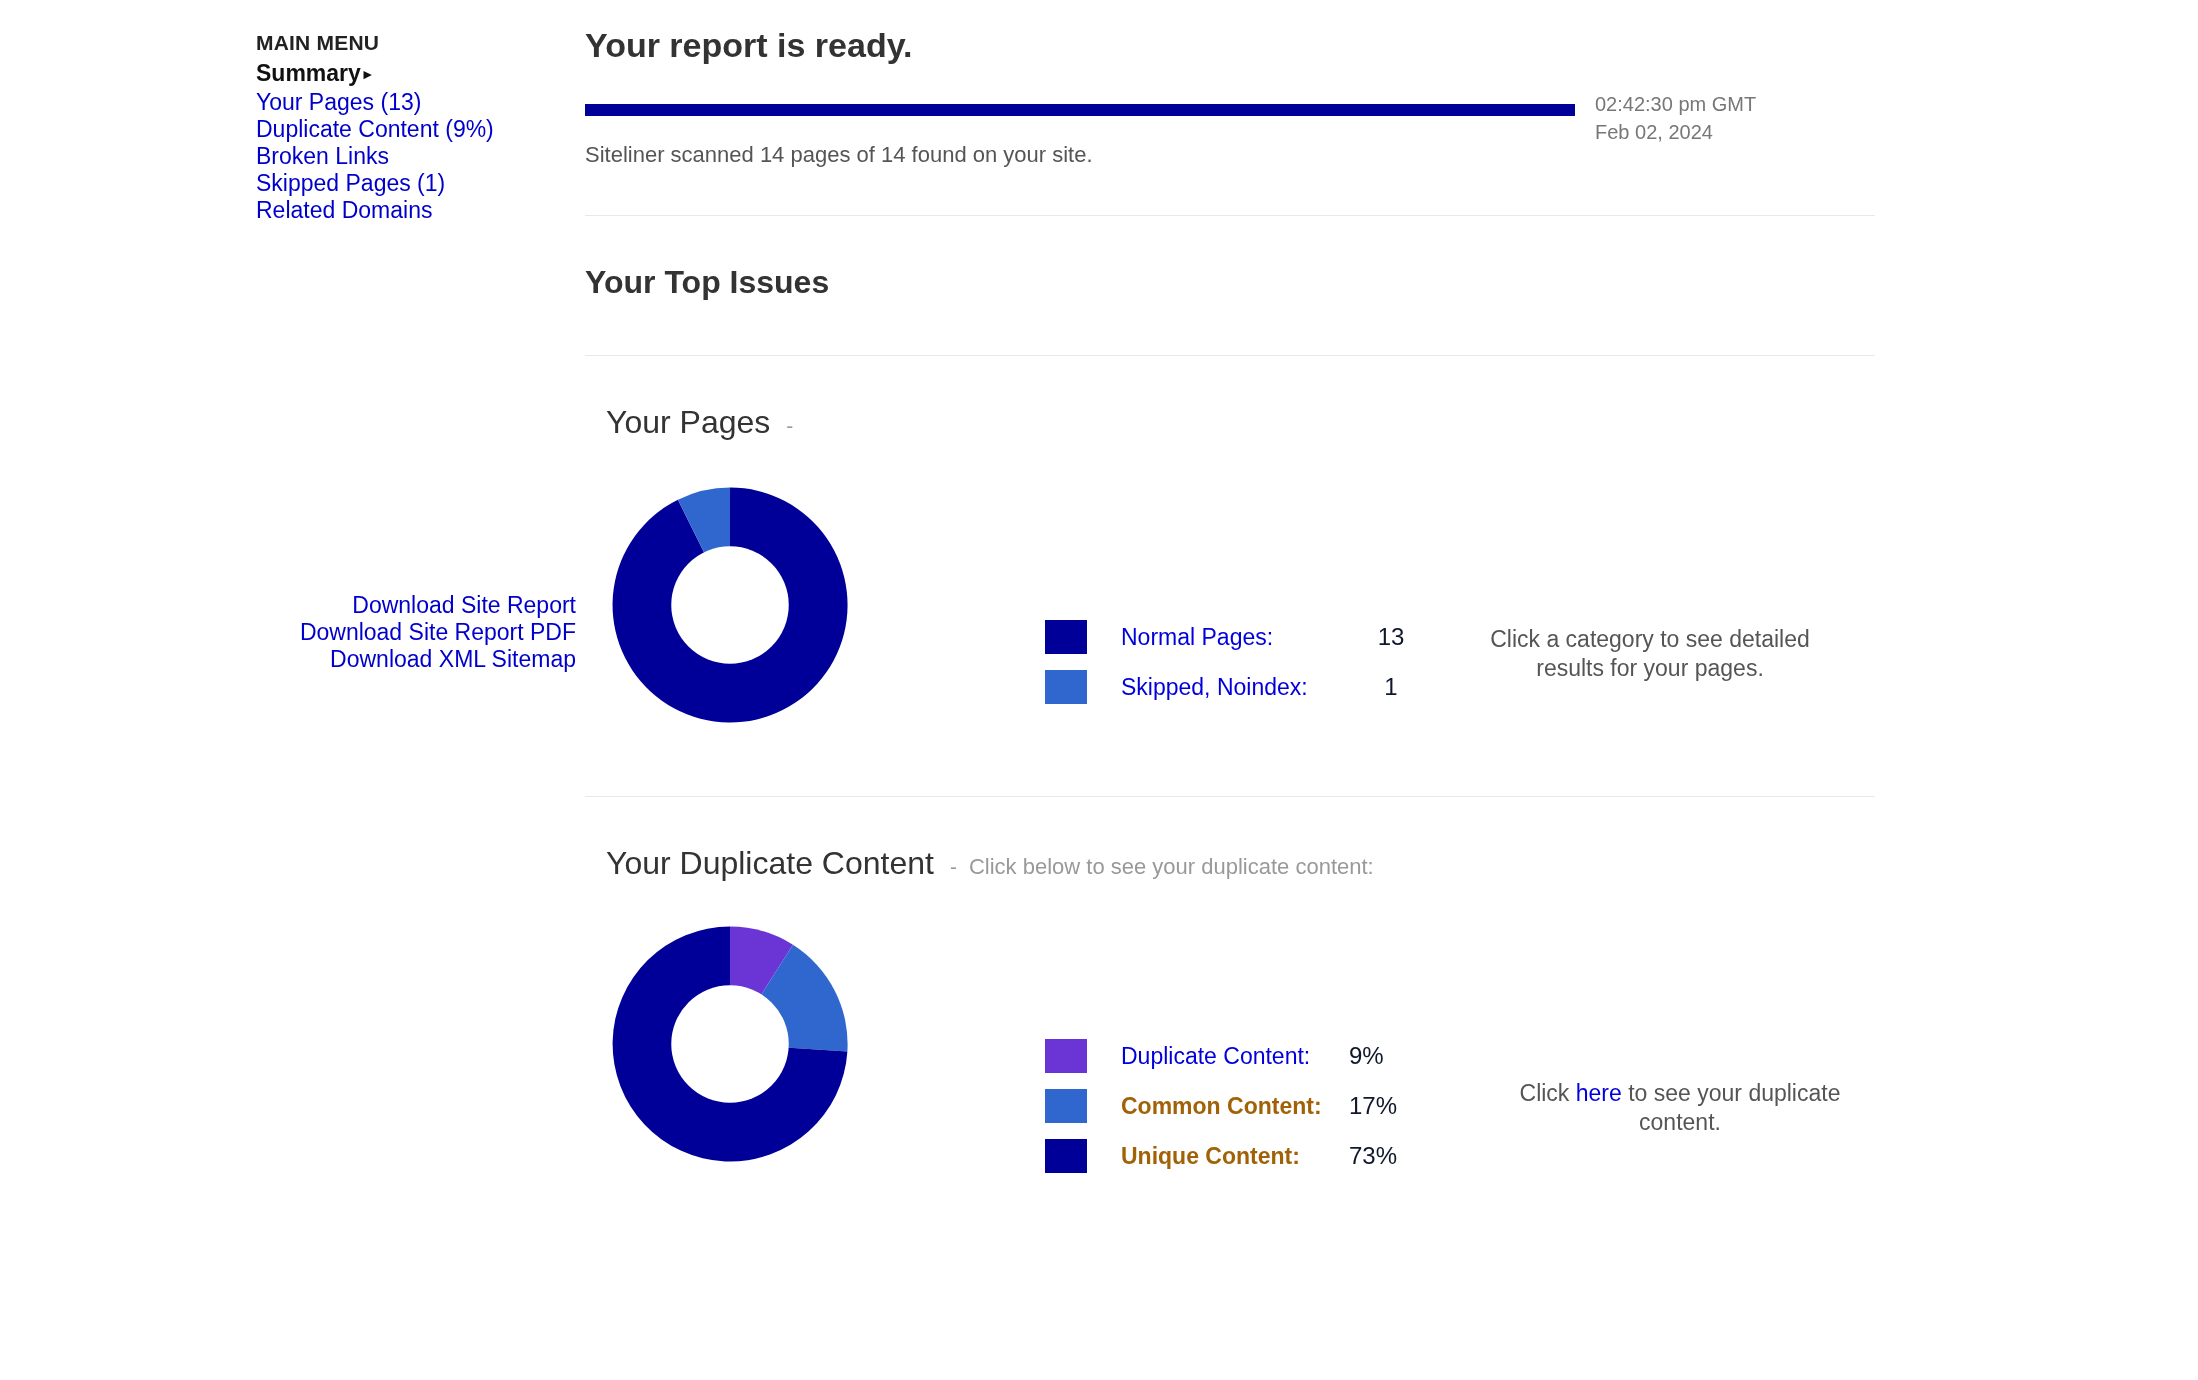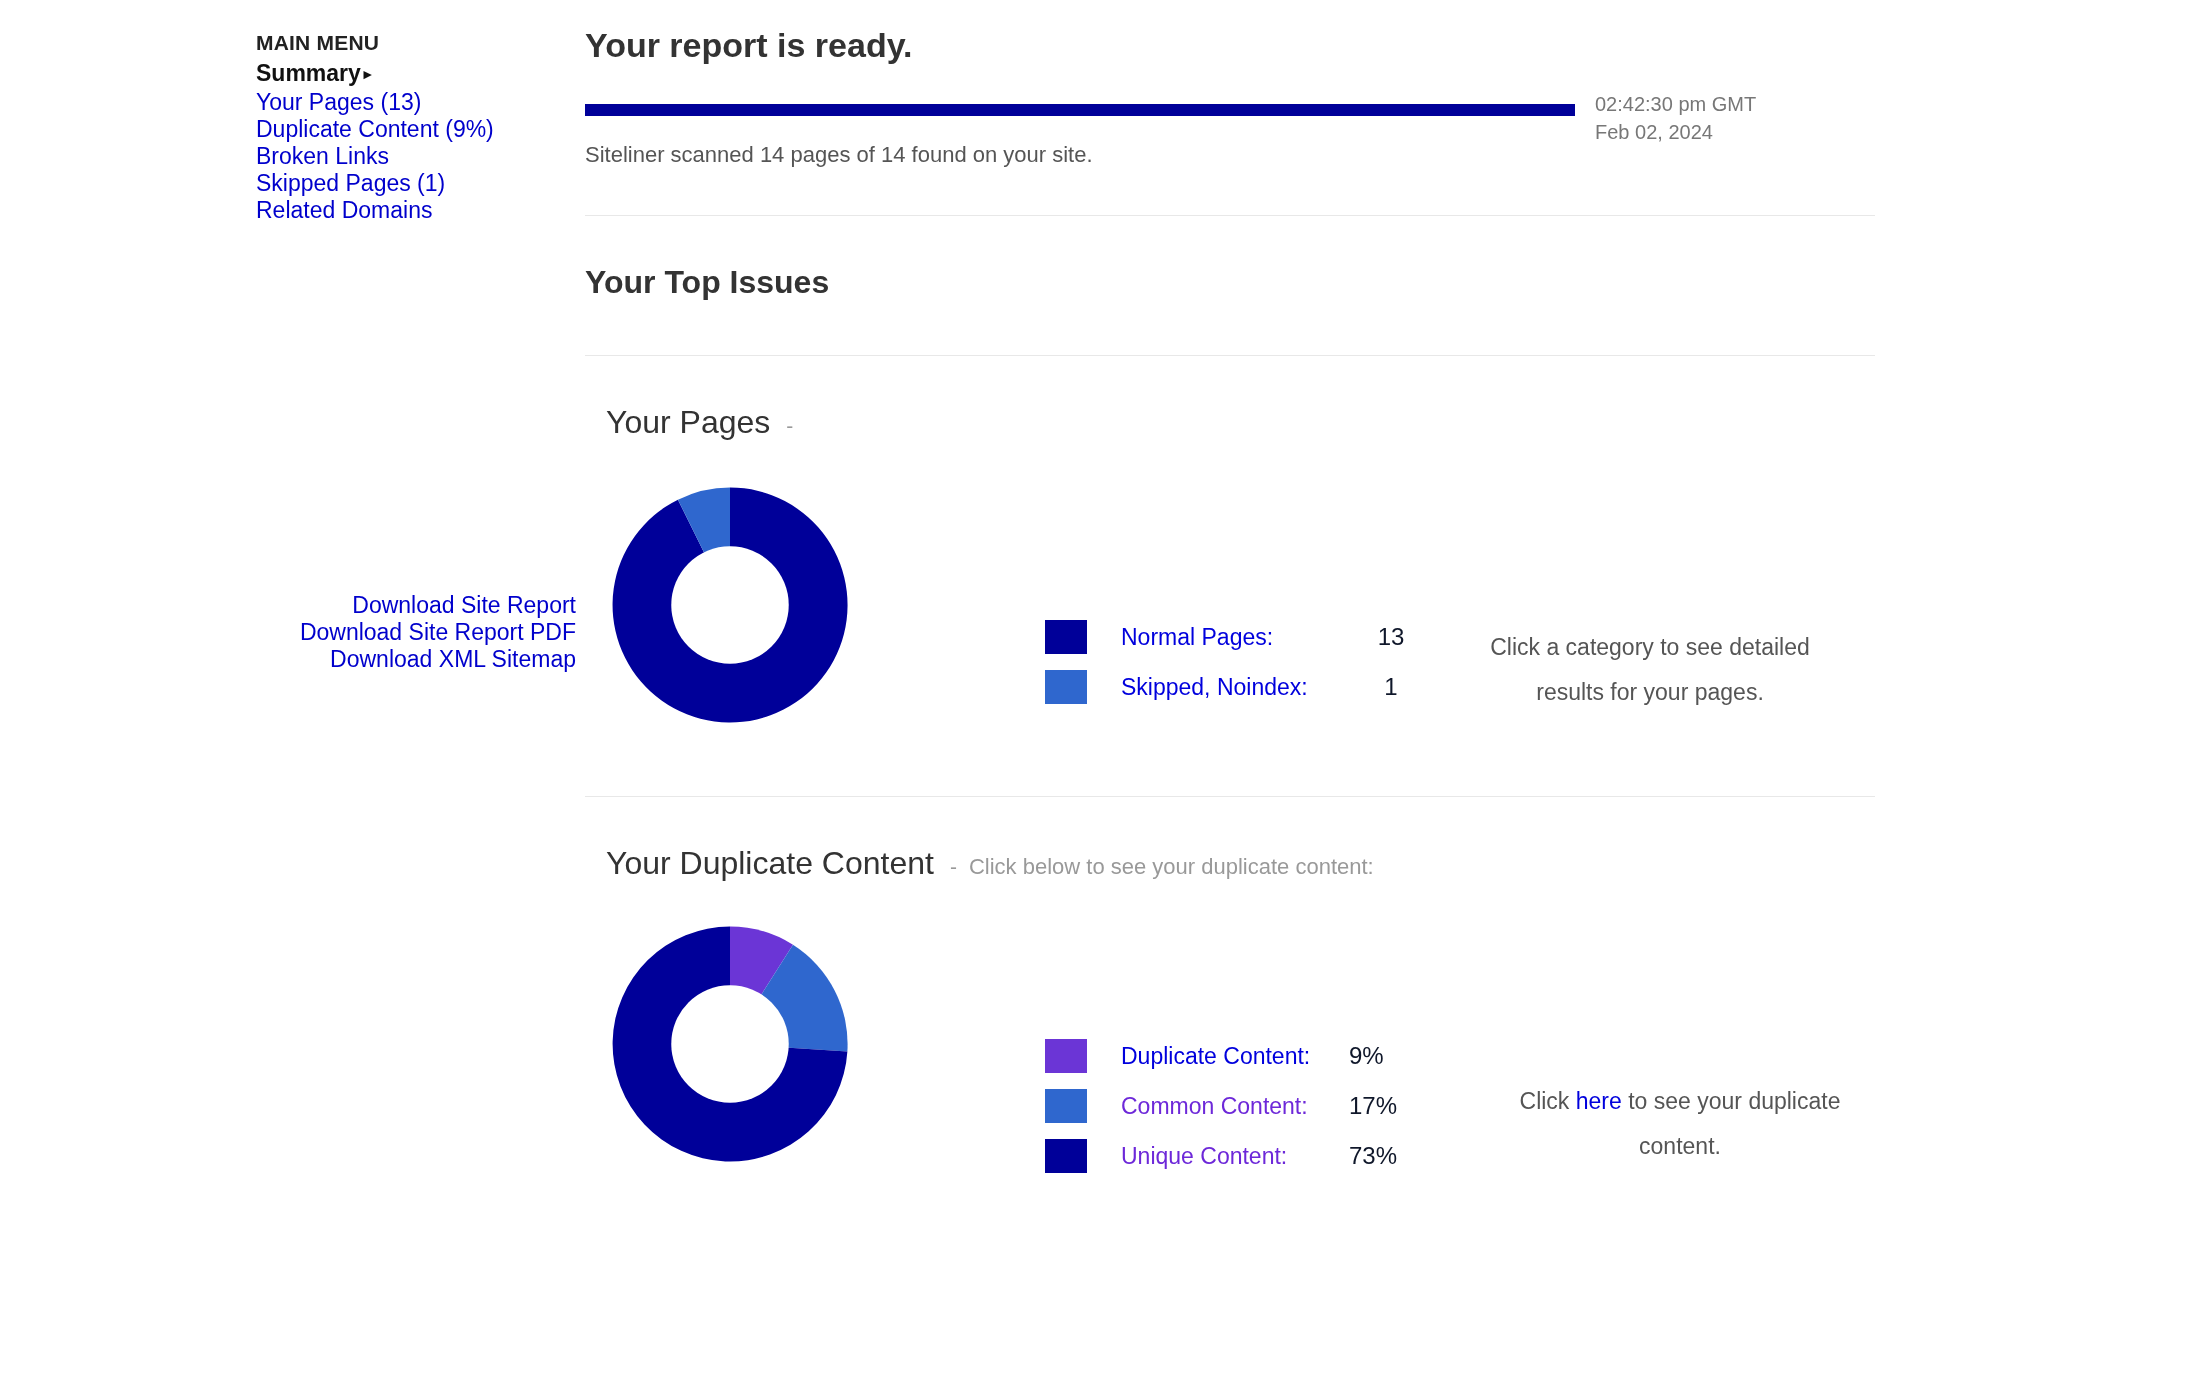--- a/index.html
+++ b/index.html
@@ -178,40 +178,40 @@
     width: 42px;
     height: 34px;
     flex: 0 0 42px;
   }
   .legend-label {
     font-size: 23px;
     margin-left: 34px;
     white-space: nowrap;
   }
   .legend-label.link { color: #0000dd; }
-  .legend-label.plain { color: #6d28d9; }
+  .legend-label.plain { color: #a16207; font-weight: bold; }
   .legend-value {
     font-size: 24px;
     color: #0f172a;
     text-align: left;
     white-space: nowrap;
   }
 
   .legend.pages .legend-label { width: 230px; margin-left: 34px; }
   .legend.pages .legend-value { width: 80px; text-align: center; }
   .legend.dup   .legend-label { width: 228px; margin-left: 34px; }
   .legend.dup   .legend-value { width: 90px; text-align: left; }
 
   .hint {
     position: absolute;
     width: 390px;
     font-size: 23px;
     color: #555555;
     text-align: center;
-    line-height: 45px;
+    line-height: 29px;
   }
   .hint.pages { left: 870px; top: 145px; }
   .hint.dup   { left: 900px; top: 160px; }
   .hint a { color: #0000dd; text-decoration: none; }
 </style>
 </head>
 <body>
 
 <div class="page">
 

